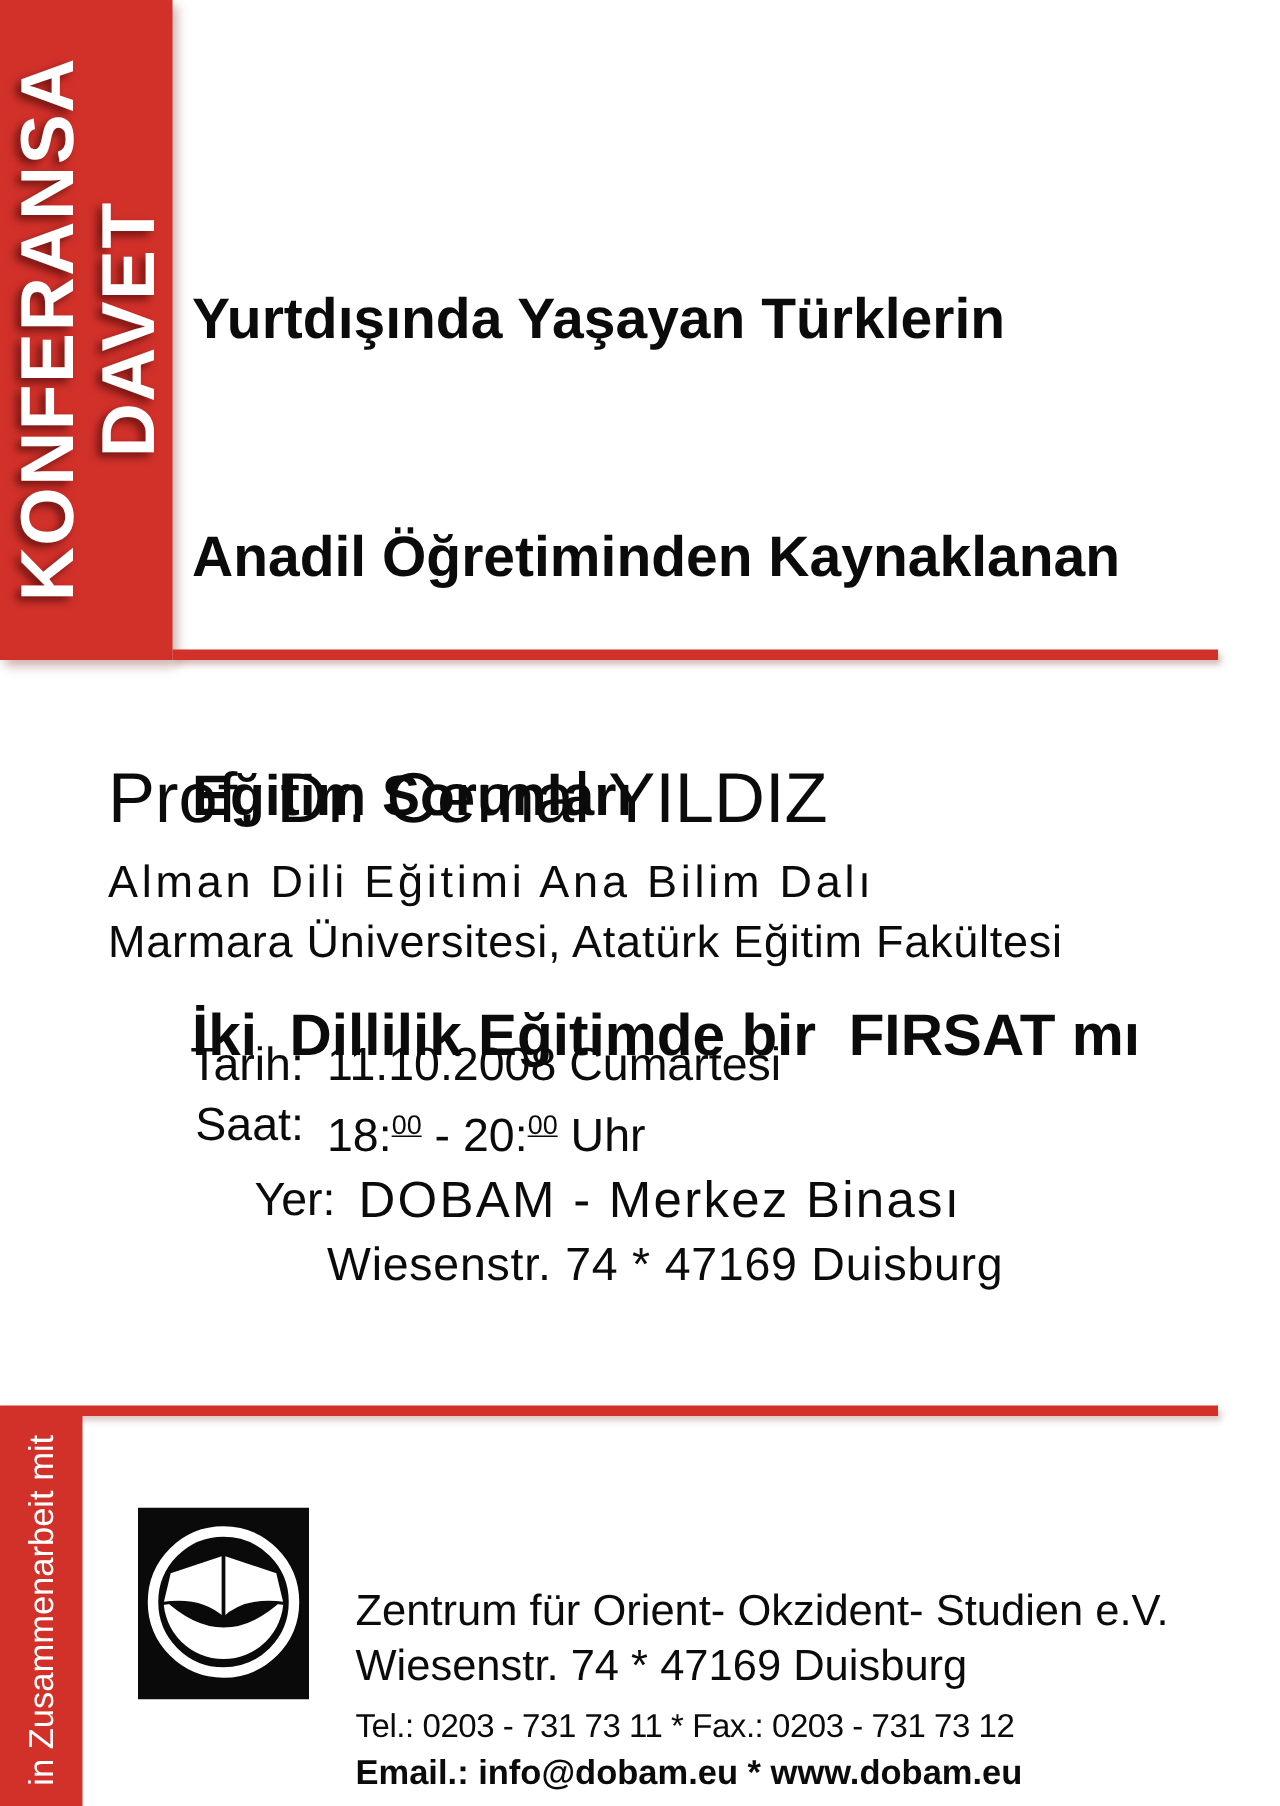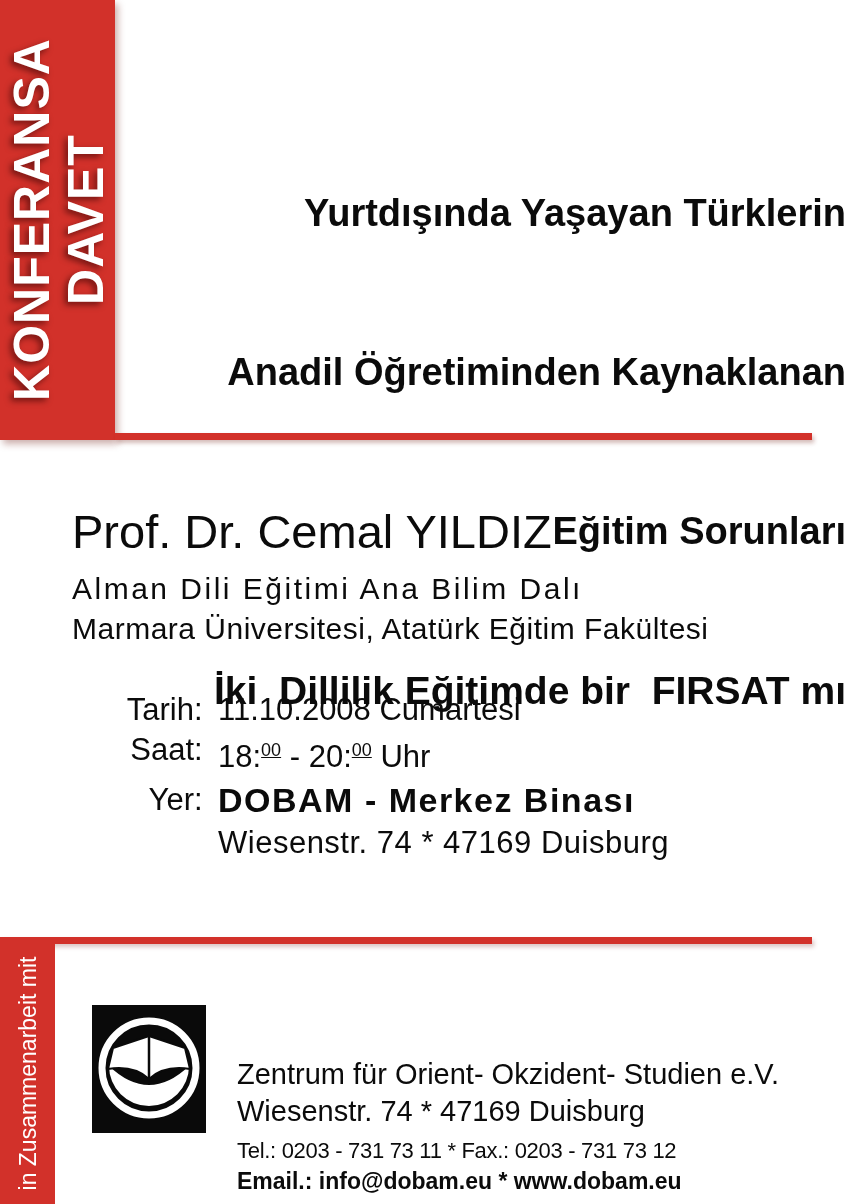--- a/index.html
+++ b/index.html
@@ -25,38 +25,38 @@
 
   
   .rule1{position:absolute;left:115px;top:433px;width:697px;height:7px;
     background:var(--red);box-shadow:2px 3px 4px rgba(110,25,18,.3);}
   .rule2{position:absolute;left:0;top:937px;width:812px;height:7px;
     background:var(--red);box-shadow:2px 3px 4px rgba(110,25,18,.25);}
 
   
   .title{
     position:absolute;left:128px;top:81px;width:718px;
-    text-align:right;font-size:38px;line-height:53px;font-weight:bold;
+    text-align:left;font-size:38px;line-height:53px;font-weight:bold;
     white-space:pre-wrap;
   }
   .title .t4{font-weight:bold;font-size:39px;}
 
   
   .speaker{position:absolute;left:72px;top:503px;}
   .sp-name{font-size:47px;line-height:58px;font-weight:normal;}
   .sp-dept{font-size:30px;line-height:40px;letter-spacing:2.5px;margin-top:8px;}
   .sp-univ{font-size:30px;line-height:40px;letter-spacing:.5px;}
 
   
   .details{position:absolute;left:72px;top:690px;}
   .drow{display:flex;font-size:31px;line-height:40px;white-space:pre;}
   .dlabel{width:122px;text-align:right;}
   .dcolon{width:24px;}
-  .drow.yer{line-height:46px;}
-  .yer-value{font-size:34px;font-weight:bold;letter-spacing:1.5px;}
+  .drow.yer{line-height:46px;margin-left:21px;}
+  .yer-value{font-size:34px;font-weight:normal;letter-spacing:1.5px;}
   .daddress{margin-left:146px;font-size:31px;line-height:40px;letter-spacing:.5px;}
   sup.u{font-size:58%;vertical-align:super;text-decoration:underline;}
 
   
   .bar-bottom{
     position:absolute;left:0;top:944px;width:55px;height:260px;
     background:var(--red);
   }
   .rot-bottom{
     position:absolute;width:260px;height:55px;left:-102px;top:102px;

